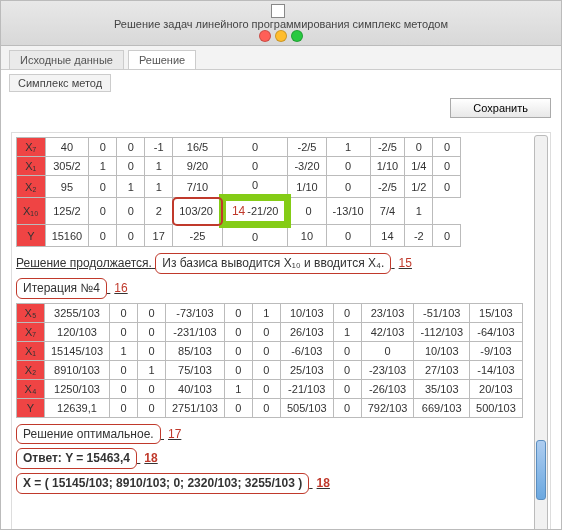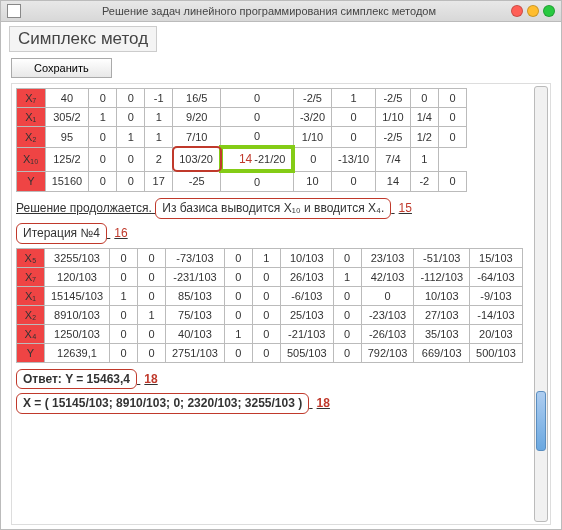--- a/index.html
+++ b/index.html
@@ -21,20 +21,21 @@
     flex-direction: column;
     box-shadow: 0 2px 8px rgba(0,0,0,0.15);
   }
   .titlebar {
     background: linear-gradient(#e8e8e8,#d8d8d8);
     border-bottom: 1px solid #bbb;
     padding: 3px 6px;
     display: flex;
     align-items: center;
     font-size: 11px;
+    flex-direction: column;
   }
   .titlebar .doc-icon {
     width: 14px; height: 14px;
     border: 1px solid #888;
     background: #fff;
     margin-right: 6px;
   }
   .titlebar .title { flex: 1; text-align: center; color: #444; }
   .traffic { display: flex; gap: 4px; }
   .traffic span {
@@ -63,30 +64,30 @@
   }
   .tab.active { background: #fff; }
   .subtabs {
     padding: 4px 8px 0 8px;
   }
   .subtab {
     display: inline-block;
     padding: 2px 8px;
     border: 1px solid #ccc;
     background: #f4f4f4;
-    font-size: 17px;
+    font-size: 11px;
     color: #444;
   }
   .content {
     flex: 1;
     padding: 6px 10px 10px 10px;
     overflow: hidden;
     position: relative;
   }
-  .save-row { display: flex; margin-bottom: 5px;}
+  .save-row { display: flex; justify-content: flex-end; margin-bottom: 14px;}
   .save-btn {
     border: 1px solid #aaa;
     background: linear-gradient(#fff,#e8e8e8);
     padding: 3px 22px;
     font-size: 11px;
     cursor: pointer;
   }
   .scroll-area {
     border: 1px solid #ddd;
     height: 442px;
@@ -150,20 +151,24 @@
   <div class="titlebar">
     <span class="doc-icon"></span>
     <span class="title">Решение задач линейного программирования симплекс методом</span>
     <span class="traffic">
       <span class="t-red"></span>
       <span class="t-yellow"></span>
       <span class="t-green"></span>
     </span>
   </div>
 
+  <div class="tabbar">
+    <div class="tab">Исходные данные</div>
+    <div class="tab active">Решение</div>
+  </div>
   <div class="subtabs">
     <div class="subtab">Симплекс метод</div>
   </div>
 
   <div class="content">
     <div class="save-row">
       <button class="save-btn">Сохранить</button>
     </div>
 
     <div class="scroll-area">
@@ -212,21 +217,21 @@
               <td>1/2</td>
               <td>0</td>
         </tr>
         <tr>
           <th>X₁₀</th>
           <td>125/2</td>
               <td>0</td>
               <td>0</td>
               <td>2</td>
           <td class="pivot-cell">103/20</td>
-          <td style="border-left:none;text-align:left;padding-left:12px;color:#c0392b;border:4px solid #84cc16"><span class="ann-red">14</span><span style="color:#333;margin-left:2px">-21/20</span></td>
+          <td style="border-left:none;text-align:left;padding-left:2px;color:#c0392b;border:7px solid #84cc16"><span class="ann-red">14</span><span style="color:#333;margin-left:2px">-21/20</span></td>
 
           <td>0</td>
               <td>-13/10</td>
               <td>7/4</td>
               <td>1</td>
         </tr>
         <tr>
           <th>Y</th>
           <td>15160</td>
               <td>0</td>
@@ -335,20 +340,24 @@
               <td>0</td>
               <td>505/103</td>
               <td>0</td>
               <td>792/103</td>
               <td>669/103</td>
               <td>500/103</td>
             </tr>
       </tbody>
         </table>
 
+      <div class="textline">
+        <span class="box-red">Решение оптимальное.</span>
+        <span class="ann-red">17</span>
+      </div>
       <div class="textline bold">
         <span class="box-red">Ответ: Y = 15463,4</span>
         <span class="ann-red">18</span>
       </div>
       <div class="textline bold">
         <span class="box-red">X = ( 15145/103; 8910/103; 0; 2320/103; 3255/103 )</span>
         <span class="ann-red">18</span>
       </div>
 
       <div class="scrollbar-v">

